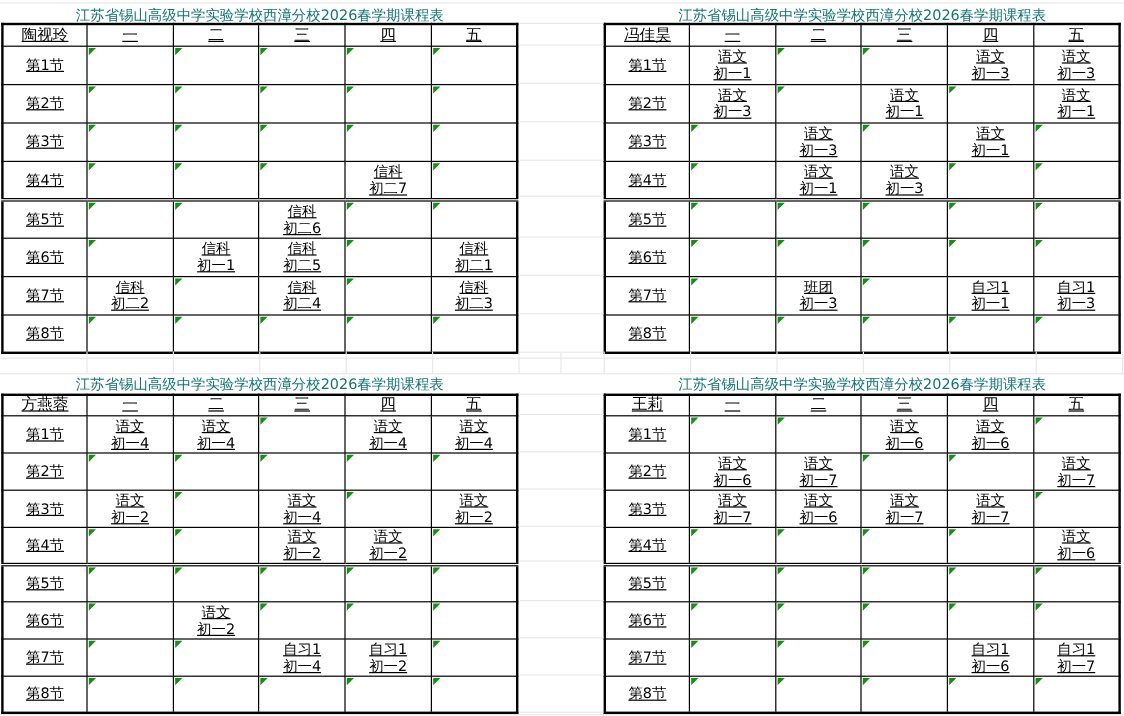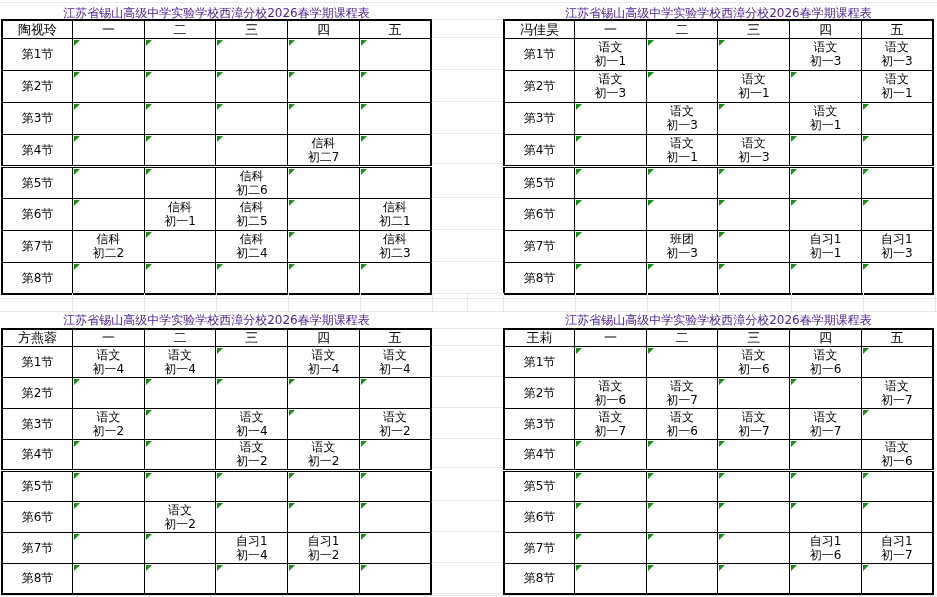--- a/index.html
+++ b/index.html
@@ -6,25 +6,26 @@
   body{
     width:937px;height:597px;position:relative;overflow:hidden;
     background:#ffffff;
     font-family:"DejaVu Sans",sans-serif;
     color:#000;
   }
   .gl{position:absolute;background:#e8e8e8;}
   .timetable-card{position:absolute;}
   .tt-title{
     text-align:center;font-size:12px;white-space:nowrap;
-    overflow:visible;color:#4c1d95;
+    overflow:visible;color:#0f766e;
   }
   table.tt{
     border-collapse:collapse;table-layout:fixed;
     border:2px solid #000;
+    text-decoration:underline;
   }
   table.tt th,table.tt td{
     border:1px solid #000;padding:0;margin:0;
     text-align:center;vertical-align:middle;
     font-weight:normal;font-size:12px;line-height:14px;
     position:relative;overflow:hidden;
   }
   table.tt thead th{font-size:13px;line-height:15px;}
   table.top thead tr{height:18px;}
   table.top tbody tr{height:32px;}

